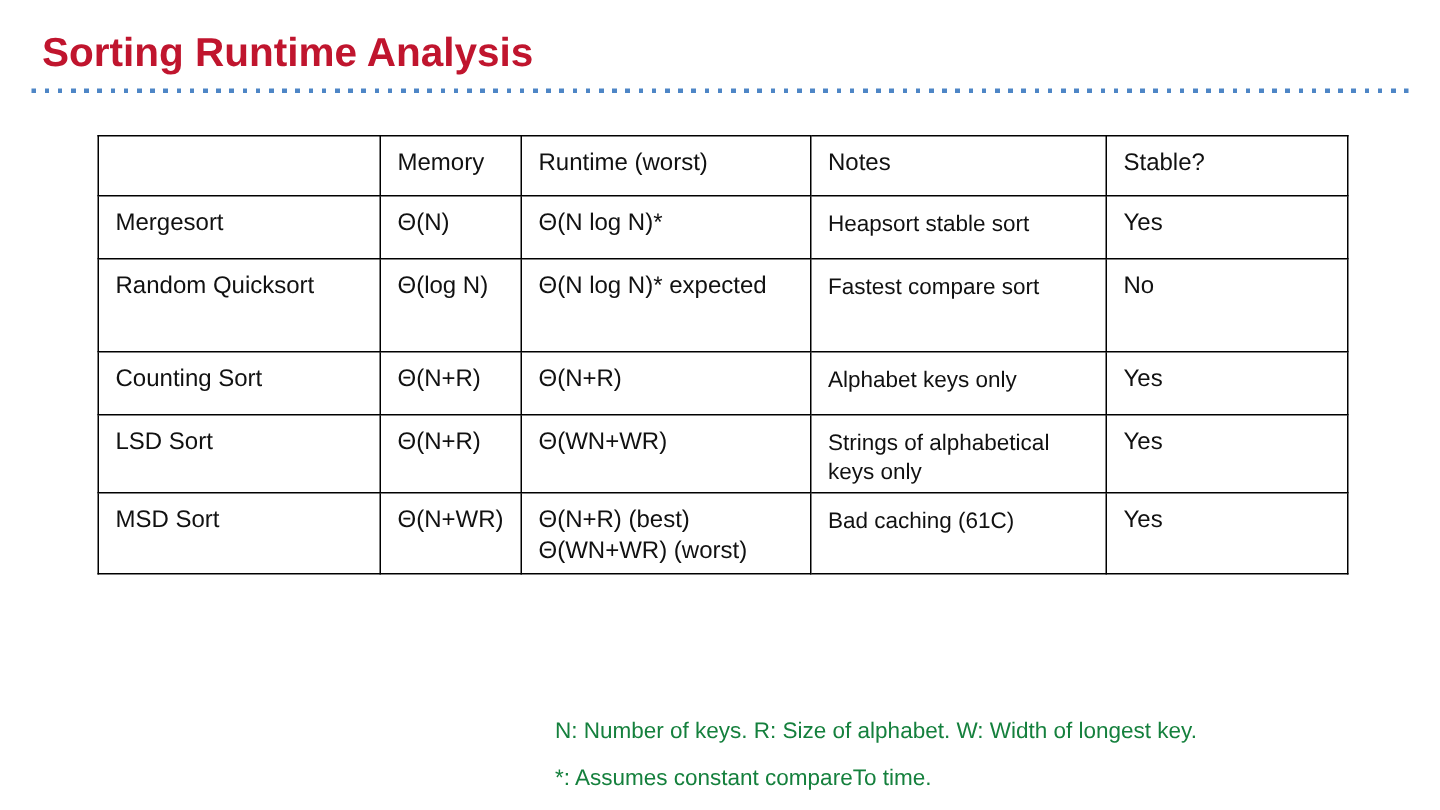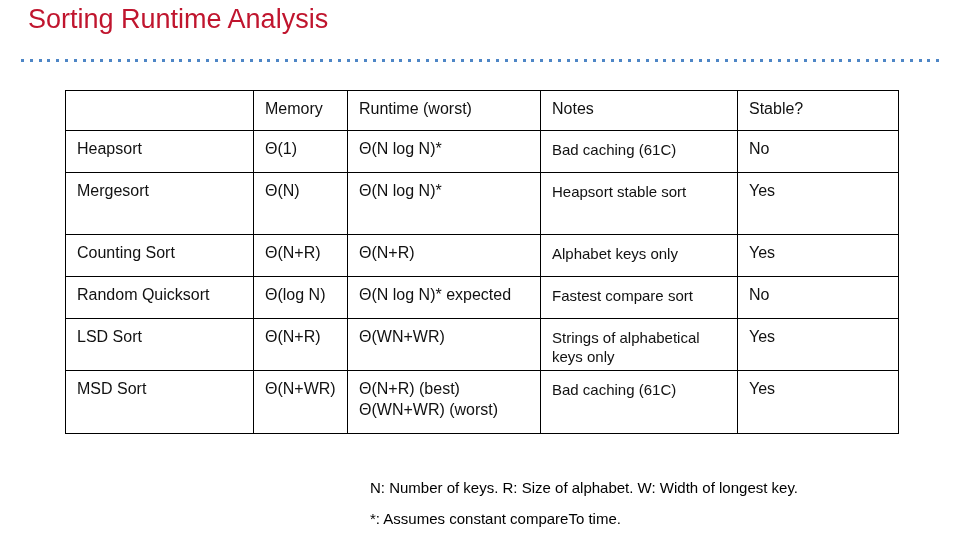--- a/index.html
+++ b/index.html
@@ -8,23 +8,23 @@
     font-family: "Liberation Sans", sans-serif;
     background: #ffffff;
     position: relative;
     overflow: hidden;
   }
   .slide { position: absolute; inset: 0; }
 
   .title {
     position: absolute;
     left: 28px;
-    top: 4px;
+    top: 20px;
     font-size: 27px;
-    font-weight: normal;
+    font-weight: bold;
     color: #C0152E;
     letter-spacing: 0;
   }
 
   .divider {
     position: absolute;
     left: 21px;
     top: 59px;
     width: 918px;
     height: 3px;
@@ -59,21 +59,21 @@
   .sort-table tbody tr:nth-child(5) { height: 42px; }
   .sort-table tbody tr:nth-child(6) { height: 63px; }
   .sort-table tbody tr:nth-child(7) { height: 62px; }
   .sort-table td.notes-cell { font-size: 15px; padding-top: 9px; }
 
   .footnotes {
     position: absolute;
     left: 370px;
     top: 479px;
     font-size: 15px;
-    color: #000000;
+    color: #15803d;
   }
   .footnotes p { margin: 0 0 13px 0; line-height: 1.2; }
 </style>
 </head>
 <body>
 
 <div class="slide">
 
   <h1 class="title" style="color: rgb(192, 21, 46);">Sorting Runtime Analysis</h1>
 
@@ -91,46 +91,39 @@
       <tr>
         <th></th>
         <th>Memory</th>
         <th>Runtime (worst)</th>
         <th>Notes</th>
         <th>Stable?</th>
       </tr>
     </thead>
     <tbody>
       <tr>
-        <td>Heapsort</td>
-        <td>Θ(1)</td>
-        <td>Θ(N log N)*</td>
-        <td class="notes-cell">Bad caching (61C)</td>
-        <td>No</td>
-      </tr>
-      <tr>
         <td>Mergesort</td>
         <td>Θ(N)</td>
         <td>Θ(N log N)*</td>
         <td class="notes-cell">Heapsort stable sort</td>
-        <td>Yes</td>
-      </tr>
-      <tr>
-        <td>Counting Sort</td>
-        <td>Θ(N+R)</td>
-        <td>Θ(N+R)</td>
-        <td class="notes-cell">Alphabet keys only</td>
         <td>Yes</td>
       </tr>
       <tr>
         <td>Random Quicksort</td>
         <td>Θ(log N)</td>
         <td>Θ(N log N)* expected</td>
         <td class="notes-cell">Fastest compare sort</td>
         <td>No</td>
+      </tr>
+      <tr>
+        <td>Counting Sort</td>
+        <td>Θ(N+R)</td>
+        <td>Θ(N+R)</td>
+        <td class="notes-cell">Alphabet keys only</td>
+        <td>Yes</td>
       </tr>
       <tr>
         <td>LSD Sort</td>
         <td>Θ(N+R)</td>
         <td>Θ(WN+WR)</td>
         <td class="notes-cell">Strings of alphabetical
 keys only</td>
         <td>Yes</td>
       </tr>
       <tr>

